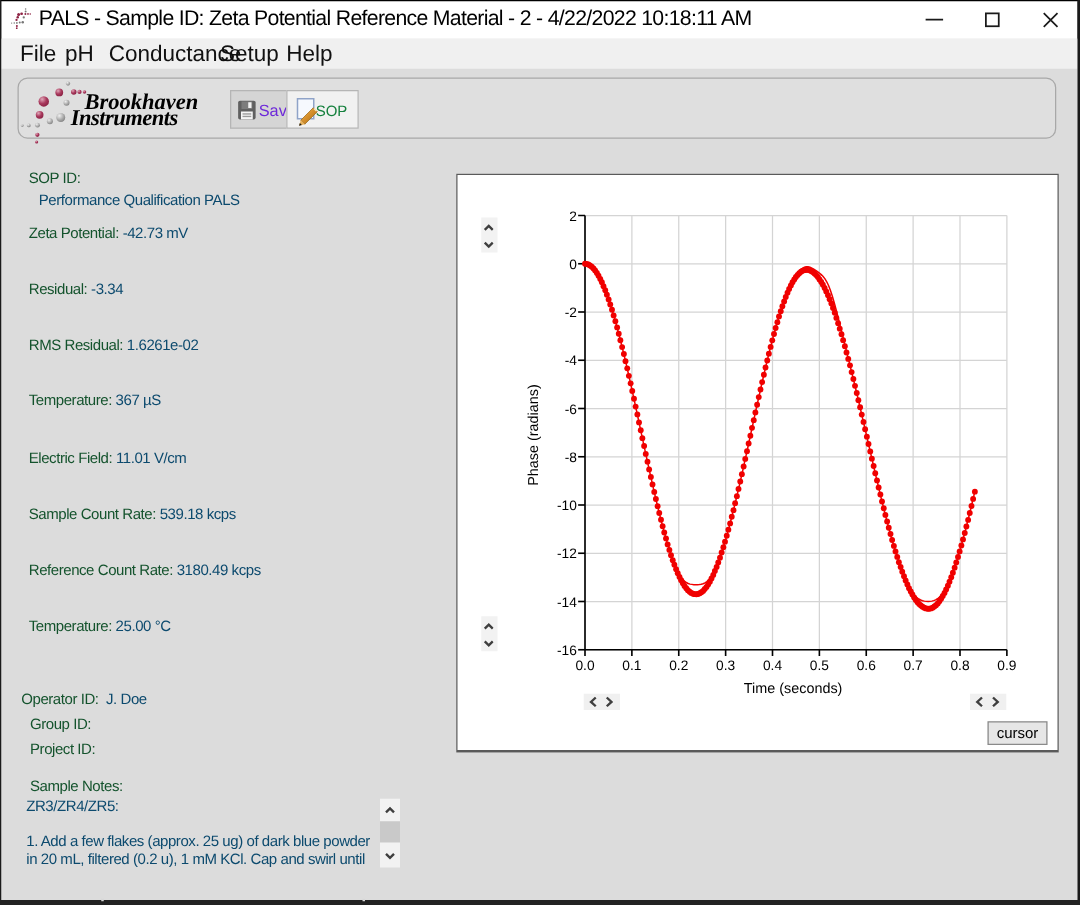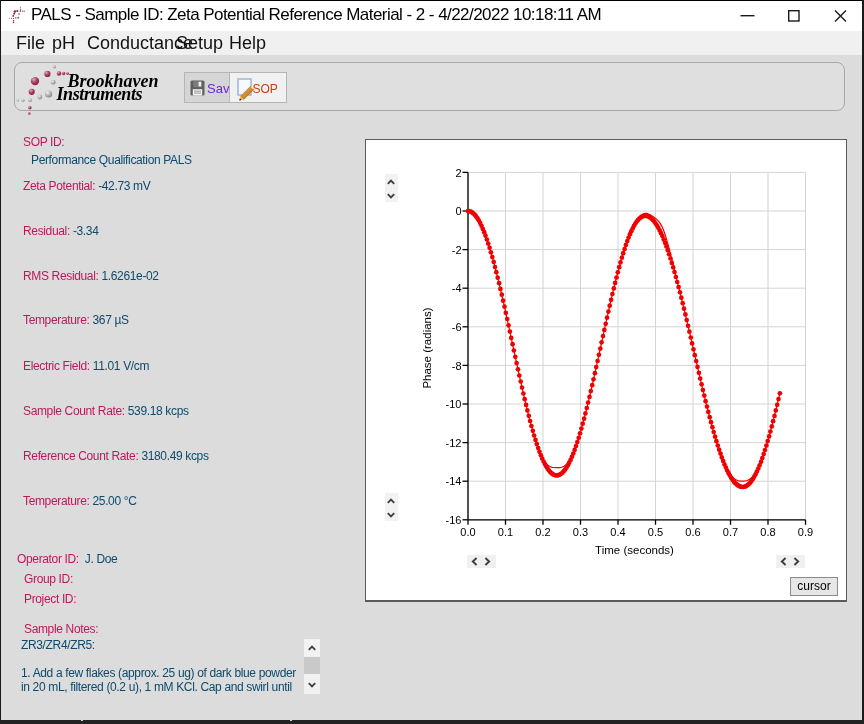--- a/index.html
+++ b/index.html
@@ -1,27 +1,27 @@
 <!DOCTYPE html>
 <html><head><meta charset="utf-8"><style>
 *{margin:0;padding:0;box-sizing:border-box}
 body{width:864px;height:724px;position:relative;background:#dcdcdc;font-family:"Liberation Sans",sans-serif;overflow:hidden}
-.red{color:#0c4a6e} .blk{color:#be185d}
+.red{color:#0c4a6e} .blk{color:#14532d}
 .il{position:absolute;font-size:12px;letter-spacing:-0.35px;line-height:18px;white-space:pre}
 #tbar{position:absolute;left:0;top:0;width:864px;height:31px;background:#fff;border-top:1.5px solid #000;border-left:1px solid #000;border-right:2px solid #111}
 #title{position:absolute;left:31px;top:0;height:31px;line-height:30px;font-size:17px;letter-spacing:-0.55px;color:#000}
 #mbar{position:absolute;left:1px;top:31px;width:861px;height:24px;background:#f0f0f0}
 .mi{position:absolute;top:31px;height:24px;line-height:24px;font-size:18px;color:#111}
 #wl{position:absolute;left:0;top:0;width:1px;height:724px;background:#1a1a1a}
 #wr{position:absolute;right:0;top:0;width:2px;height:724px;background:#1a1a1a}
 #wb{position:absolute;left:0;bottom:0;width:864px;height:4px;background:#222} .nt{position:absolute;top:719px;width:2px;height:2px;background:#d6d6d6}
 #tpanel{position:absolute;left:14px;top:62px;width:831px;height:49px;background:#dfdfdf;border:1px solid #a8a8a8;border-radius:8px}
 .btn{position:absolute;top:72px;width:58px;height:31px;border:1px solid #b5b5b5;font-size:13px}
 #savebtn{left:184px;background:#d5d5d5;color:#6d28d9}
-#sopbtn{left:229px;background:#f1f1f1;color:#c2410c}
+#sopbtn{left:229px;background:#f1f1f1;color:#15803d}
 #chpanel{position:absolute;left:365px;top:139px;width:482px;height:463px;background:#fff;border:1px solid #5a5a5a;border-bottom-width:2px}
 .spin{position:absolute;width:13px;height:28px;background:#f2f2f2;text-align:center}
 .hspin{position:absolute;width:29px;height:13px;background:#f0f0f0;text-align:center;line-height:11px}
 #cursorbtn{position:absolute;left:424px;top:437px;width:48px;height:19px;background:#e6e6e6;border:1px solid #8a8a8a;font-size:12px;text-align:center;line-height:17px;color:#000}
 #sb{position:absolute;left:304px;top:639px;width:16px;height:55px;background:#f2f2f2}
 #sbthumb{position:absolute;left:0;top:18px;width:16px;height:17px;background:#c9c9c9}
 .wbtn{position:absolute;top:0;height:31px}
 </style></head><body>
 <div id="tbar"></div>
 <svg style="position:absolute;left:0;top:0" width="32" height="28">

